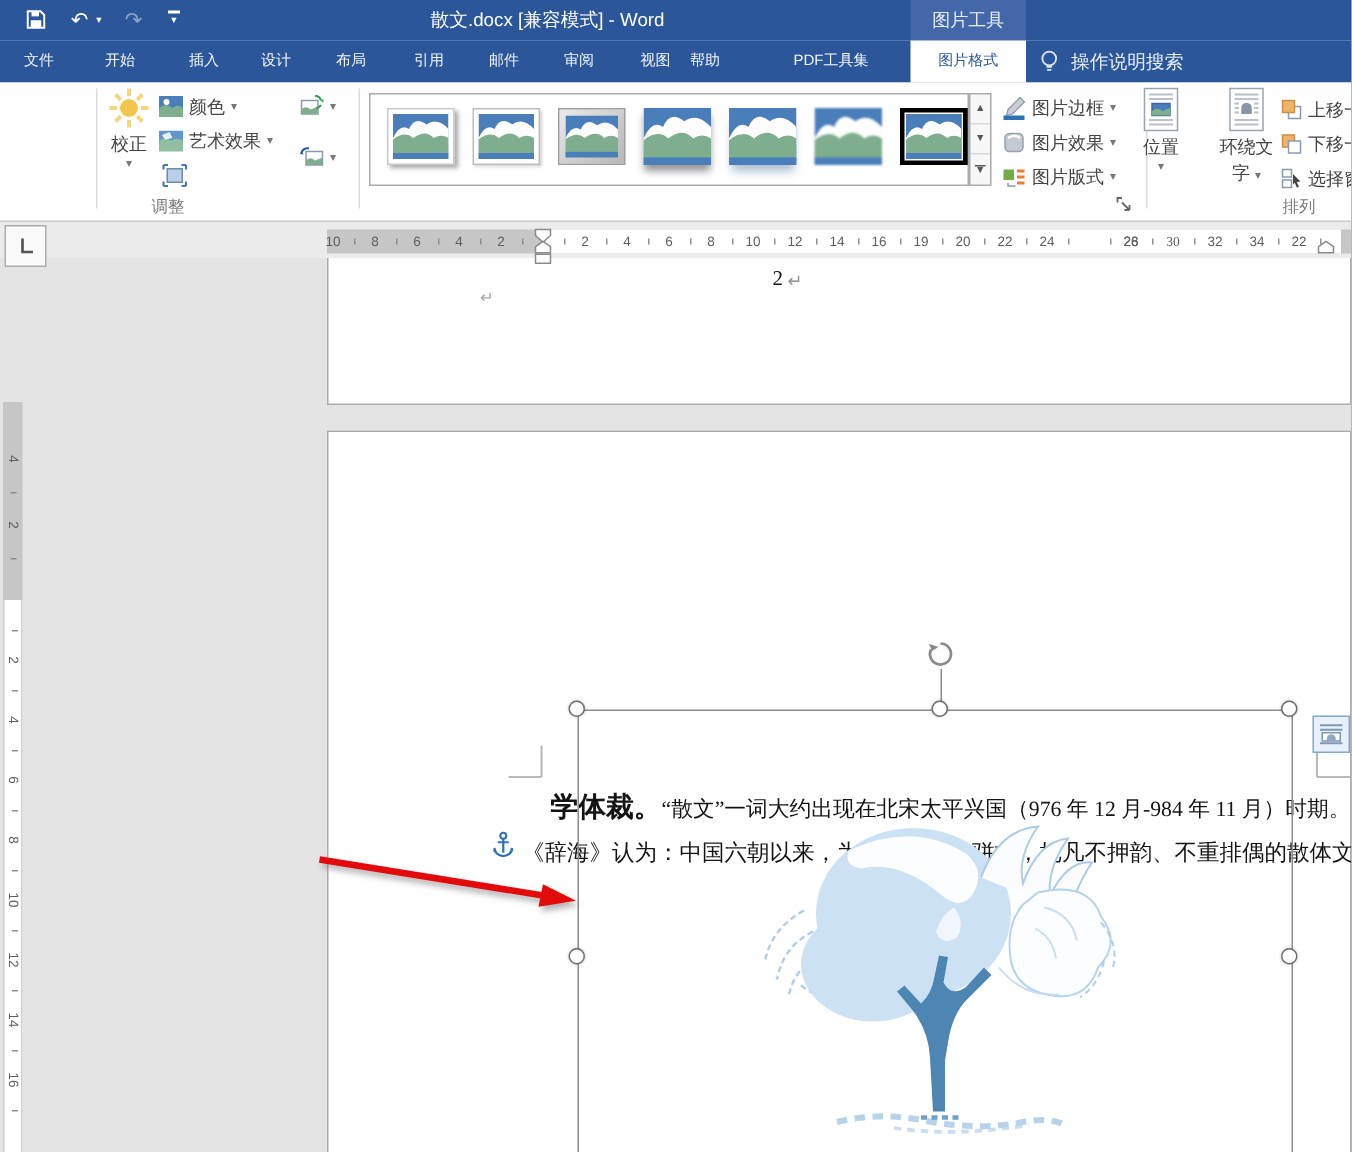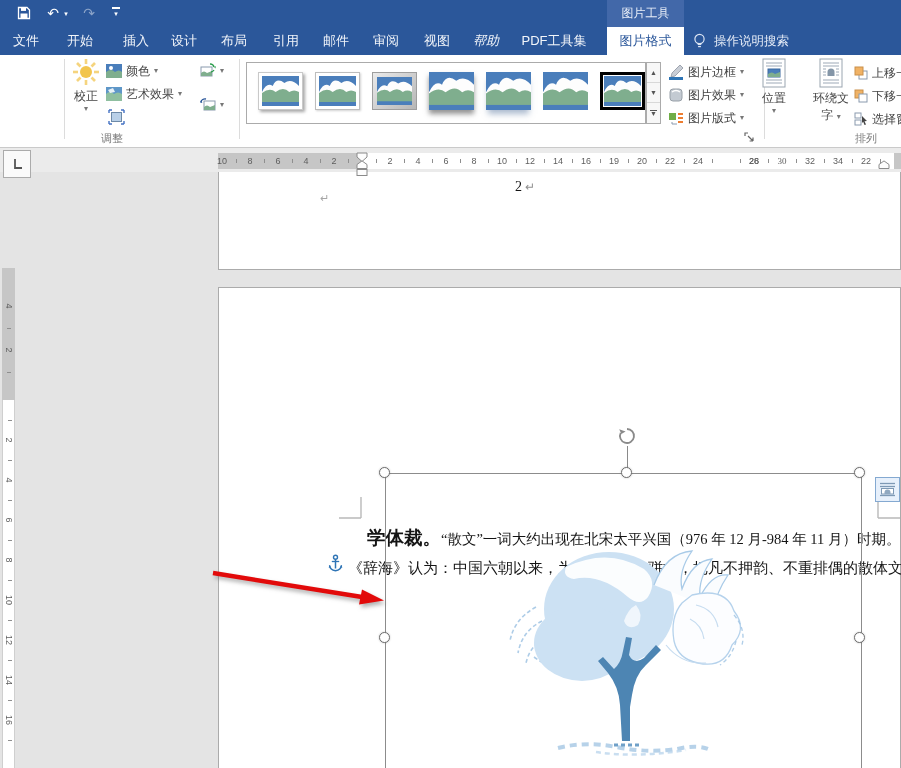--- a/index.html
+++ b/index.html
@@ -7,21 +7,21 @@
        font-family:"Liberation Sans",sans-serif;cursor:default;user-select:none;}
   
   #titlebar{position:absolute;left:0;top:0;width:901px;height:27px;background:var(--blue,#2B579A);}
   .qat-item{position:absolute;top:0;height:27px;line-height:27px;color:#fff;text-align:center;}
   #doc-title{position:absolute;left:250px;top:0;width:230px;height:27px;line-height:27px;
              color:#fff;font-size:12.5px;text-align:center;white-space:nowrap;}
   #ctx-group{position:absolute;left:607px;top:0;width:77px;height:27px;line-height:27px;
              background:var(--ctx,#4268A9);color:#E8EEF8;font-size:12px;text-align:center;}
   
   #tabrow{position:absolute;left:0;top:27px;width:901px;height:28px;background:var(--blue,#2B579A);}
-  .tab{position:absolute;top:0;height:28px;line-height:28px;text-align:center;color:#F2F5FA;font-size:13px;white-space:nowrap;}
+  .tab{position:absolute;top:0;height:28px;line-height:28px;text-align:center;color:#F2F5FA;font-size:10px;white-space:nowrap;}
   .tab.active{background:#fff;color:var(--blue,#2B579A);}
   #tellme{position:absolute;left:688px;top:0;height:28px;line-height:28px;color:#E8EEF8;font-size:12.5px;display:flex;align-items:center;gap:7px;padding-left:4px;}
   
   #ribbon{position:absolute;left:0;top:55px;width:901px;height:93px;background:#fff;border-bottom:1px solid #CACACA;box-sizing:border-box;}
   .vsep{position:absolute;top:4px;width:1px;height:80px;background:#DCDCDC;}
   .grouplabel{position:absolute;top:76px;height:14px;line-height:14px;font-size:11px;color:#7A7A7A;text-align:center;}
   .bigbtn{position:absolute;top:3px;display:flex;flex-direction:column;align-items:center;font-size:12px;color:#444;}
   .bigbtn .lbl{margin-top:2px;white-space:nowrap;}
   .chev{font-size:8px;color:#777;line-height:8px;}
   .icon-row{position:absolute;height:18px;display:flex;align-items:center;gap:4px;font-size:12px;color:#444;white-space:nowrap;}
@@ -78,20 +78,21 @@
         <rect x="3.5" y="7.5" width="7" height="5" fill="#fff"></rect>
       </svg>
     </span>
     <span class="qat-item" style="left:44px;width:18px;font-size:14px;">↶</span>
     <span class="qat-item" style="left:62px;width:8px;font-size:7px;">▾</span>
     <span class="qat-item" style="left:80px;width:18px;font-size:14px;opacity:.45;">↷</span>
     <span class="qat-item" style="left:110px;width:12px;">
       <span style="display:block;margin-top:7px;width:8px;height:1.5px;background:#fff;margin-left:2px;"></span>
       <span style="display:block;font-size:7px;line-height:7px;margin-top:1px;">▾</span>
     </span>
+    <div id="doc-title">散文.docx [兼容模式] - Word</div>
     <div id="ctx-group">图片工具</div>
   </header>
 
   <nav id="tabrow">
     <div id="tellme">
       <svg width="15" height="17" viewBox="0 0 15 17">
         <circle cx="7.5" cy="6" r="4.6" fill="none" stroke="#DDE6F4" stroke-width="1.2"></circle>
         <line x1="5.7" y1="11.5" x2="9.3" y2="11.5" stroke="#DDE6F4" stroke-width="1.2"></line>
         <line x1="6.1" y1="13.6" x2="8.9" y2="13.6" stroke="#DDE6F4" stroke-width="1.2"></line>
       </svg>
@@ -99,21 +100,21 @@
     </div>
   <span class="tab" style="left: 8px; width: 36px;">文件</span>
       <span class="tab" style="left: 62px; width: 36px;">开始</span>
       <span class="tab" style="left: 118px; width: 36px;">插入</span>
       <span class="tab" style="left: 166px; width: 36px;">设计</span>
       <span class="tab" style="left: 216px; width: 36px;">布局</span>
       <span class="tab" style="left: 268px; width: 36px;">引用</span>
       <span class="tab" style="left: 318px; width: 36px;">邮件</span>
       <span class="tab" style="left: 368px; width: 36px;">审阅</span>
       <span class="tab" style="left: 419px; width: 36px;">视图</span>
-      <span class="tab" style="left: 468px; width: 36px; font-style: italic;">帮助</span>
+      <span class="tab" style="left: 452px; width: 36px;">帮助</span>
       <span class="tab" style="left: 512px; width: 84px;">PDF工具集</span>
       <span class="tab active" style="left: 607px; width: 77px;">图片格式</span>
     </nav>
 
   <section id="ribbon">
 
     <div class="vsep" style="left:64px;"></div>
 
     <div class="bigbtn" style="left:66px;width:40px;">
       <svg width="28" height="28" viewBox="0 0 28 28">

